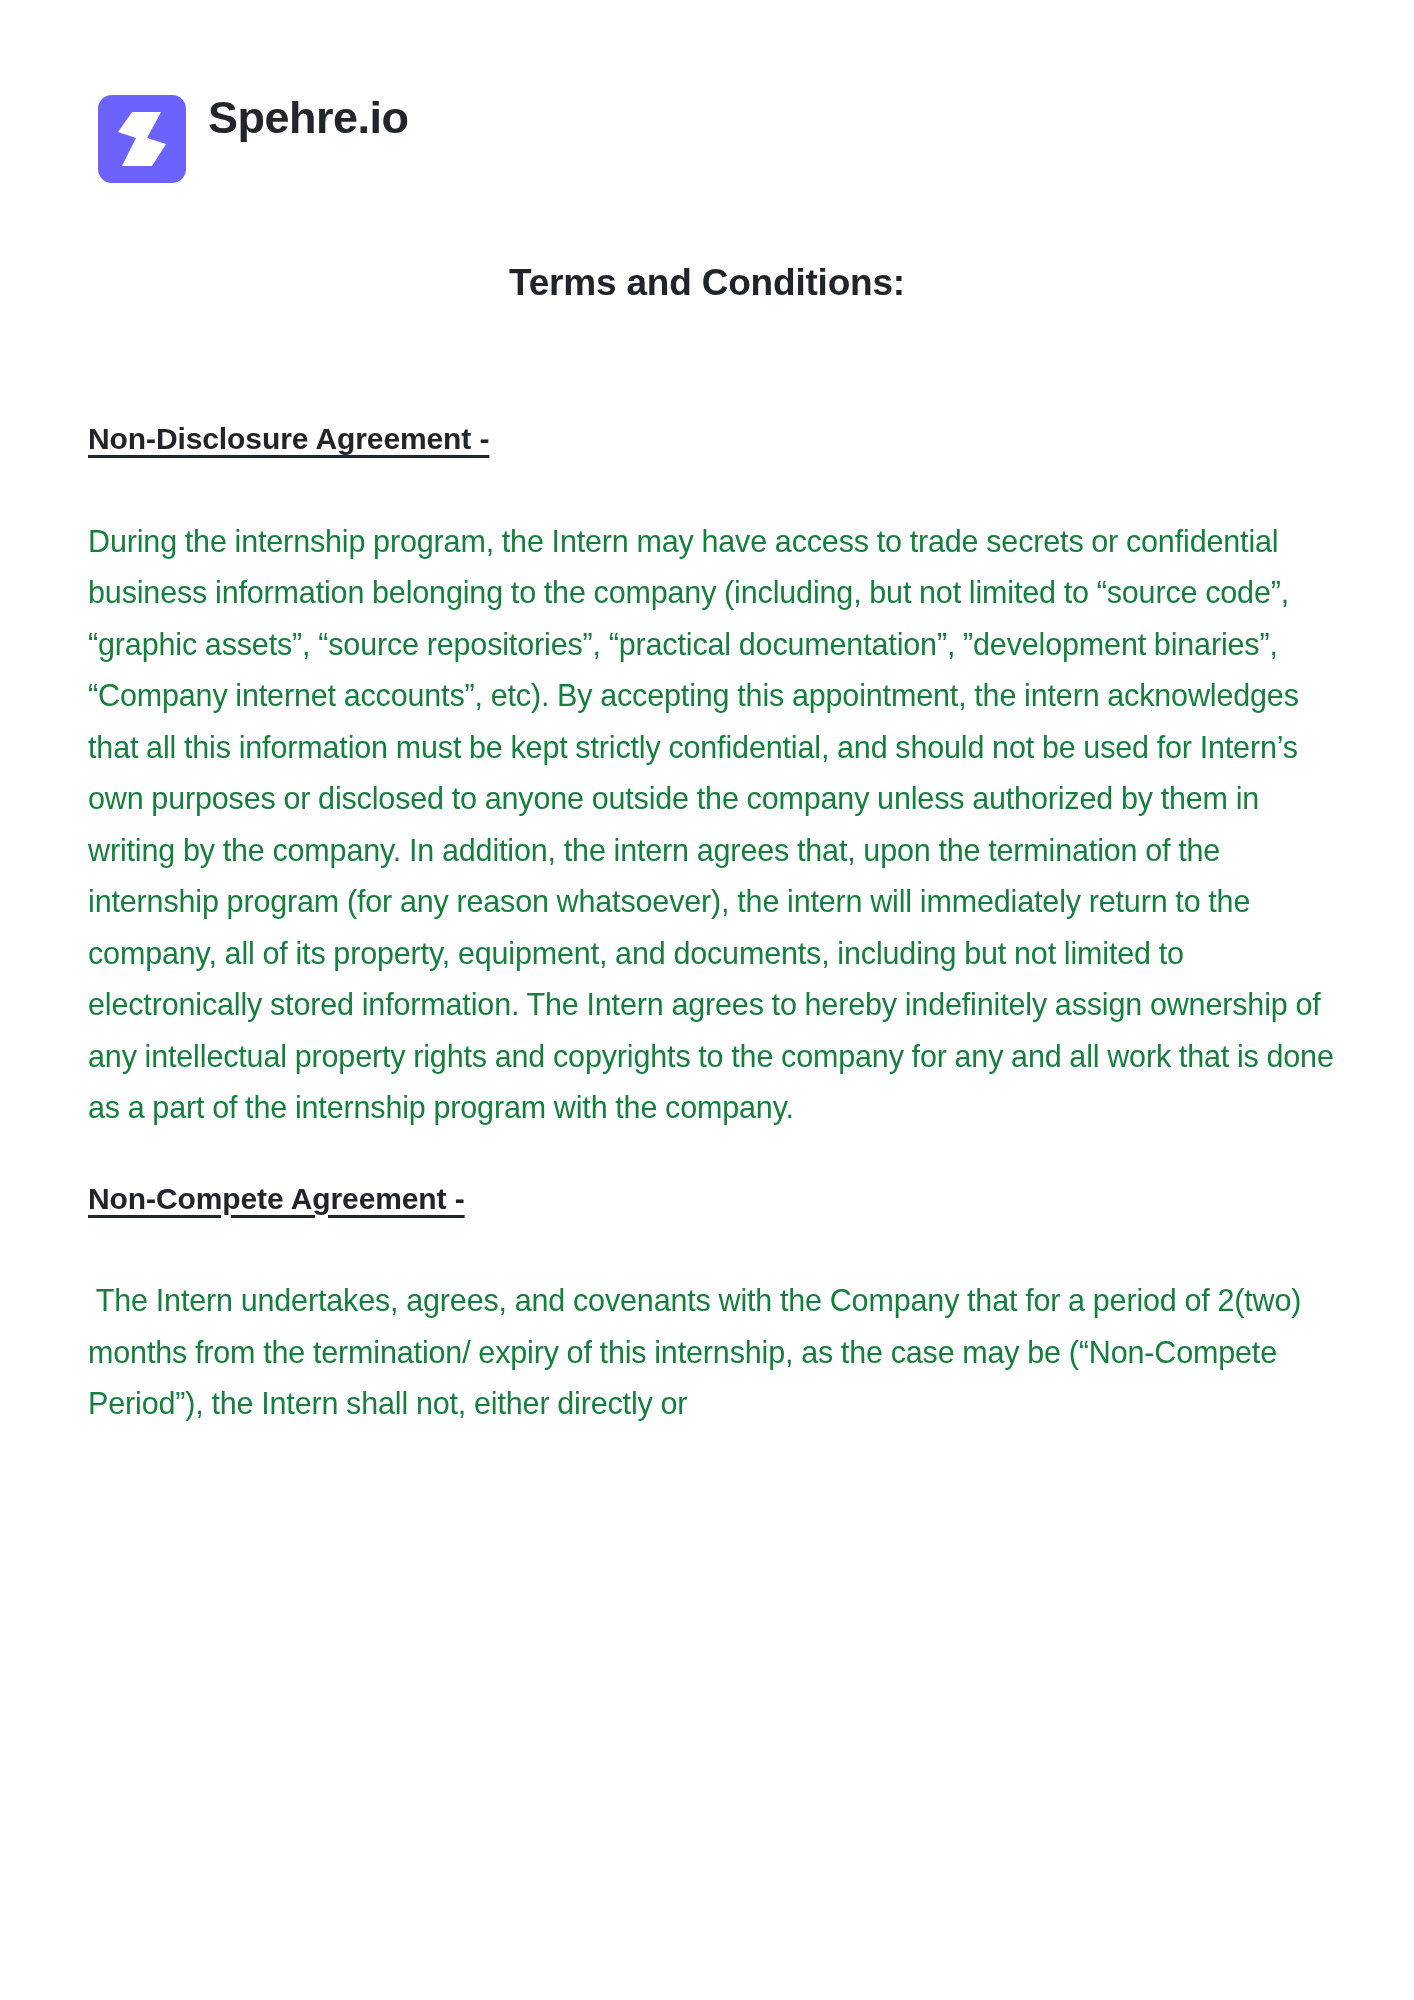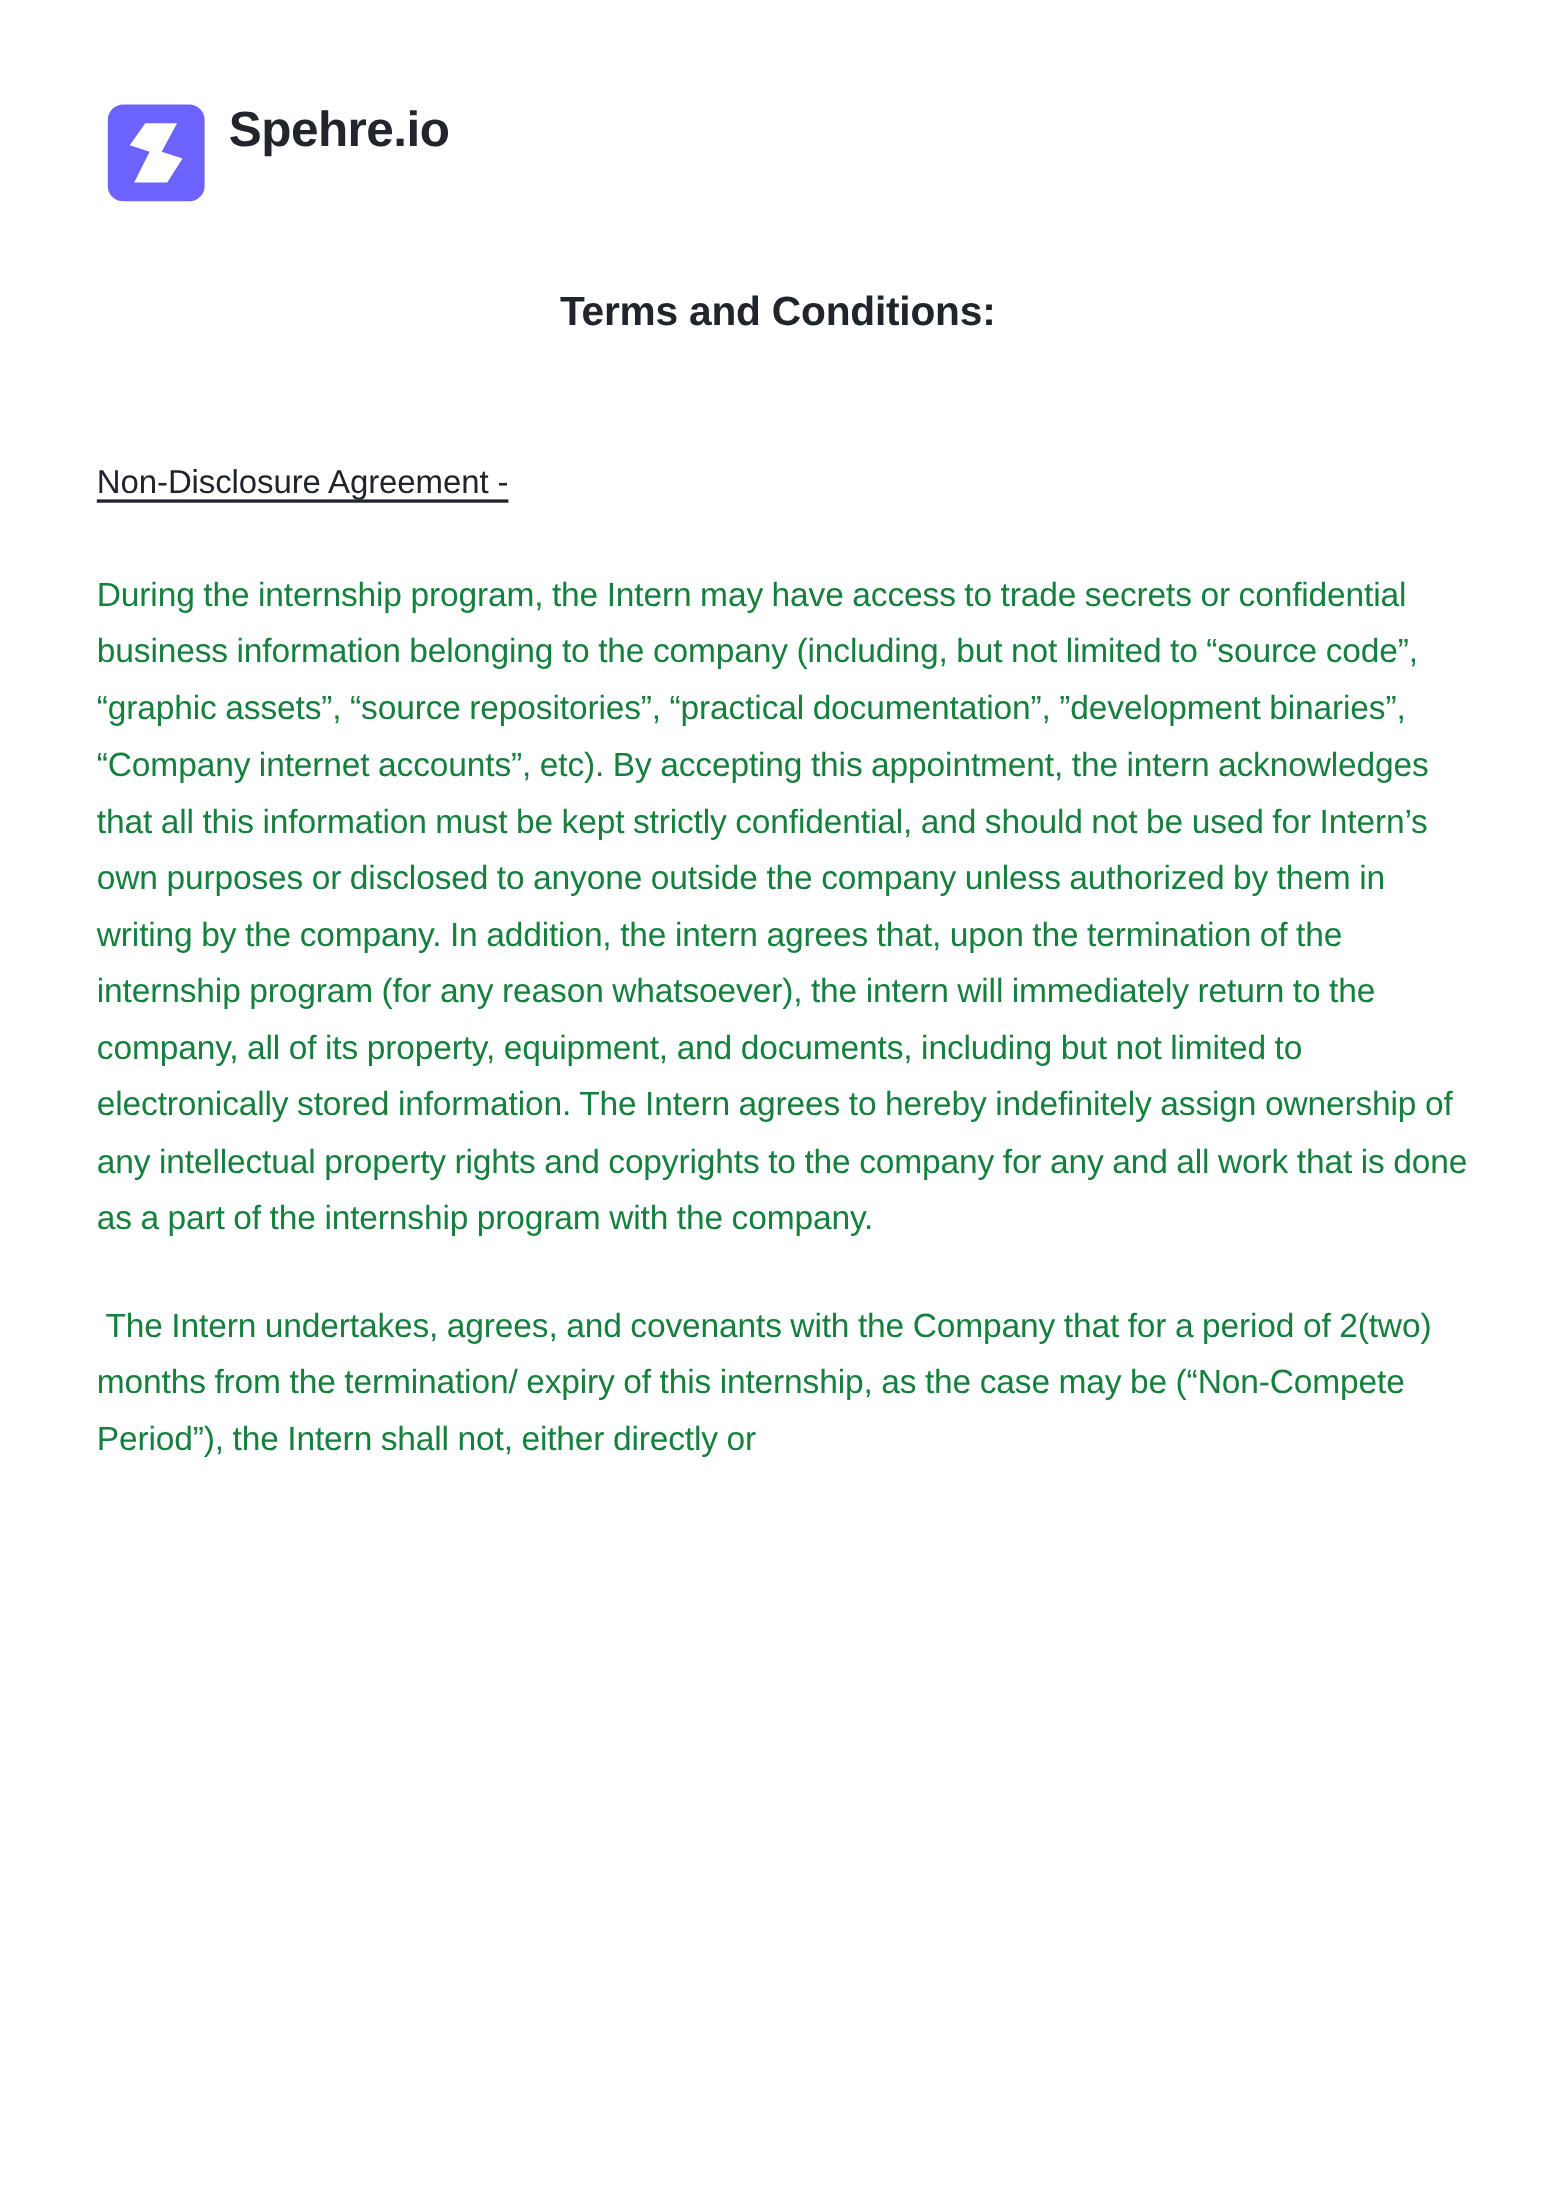--- a/index.html
+++ b/index.html
@@ -77,21 +77,21 @@
 
   .section {
     margin: 0;
   }
   .section + .section {
     margin-top: 46px;
   }
 
   .section-heading {
     font-size: 30px;
-    font-weight: normal;
+    font-weight: bold;
     color: #20242b;
     letter-spacing: -0.1px;
     text-decoration: underline;
     text-underline-offset: 6px;
     text-decoration-thickness: 3px;
     margin: 0 0 58px 0;
     line-height: 1.25;
   }
 
   .section-body {
@@ -122,18 +122,19 @@
   <div class="doc-title">Terms and Conditions:</div>
 
   <div class="content">
 
     <div class="section">
       <h2 class="section-heading">Non-Disclosure Agreement -</h2>
       <p class="section-body">During the internship program, the Intern may have access to trade secrets or confidential business information belonging to the company (including, but not limited to “source code”, “graphic assets”, “source repositories”, “practical documentation”, ”development binaries”, “Company internet accounts”, etc). By accepting this appointment, the intern acknowledges that all this information must be kept strictly confidential, and should not be used for Intern’s own purposes or disclosed to anyone outside the company unless authorized by them in writing by the company. In addition, the intern agrees that, upon the termination of the internship program (for any reason whatsoever), the intern will immediately return to the company, all of its property, equipment, and documents, including but not limited to electronically stored information. The Intern agrees to hereby indefinitely assign ownership of any intellectual property rights and copyrights to the company for any and all work that is done as a part of the internship program with the company.</p>
     </div>
 
     <div class="section">
+      <h2 class="section-heading">Non-Compete Agreement -</h2>
       <p class="section-body"> The Intern undertakes, agrees, and covenants with the Company that for a period of 2(two) months from the termination/ expiry of this internship, as the case may be (“Non-Compete Period”), the Intern shall not, either directly or</p>
     </div>
 
   </div>
 
 </div>
 
 </body></html>

